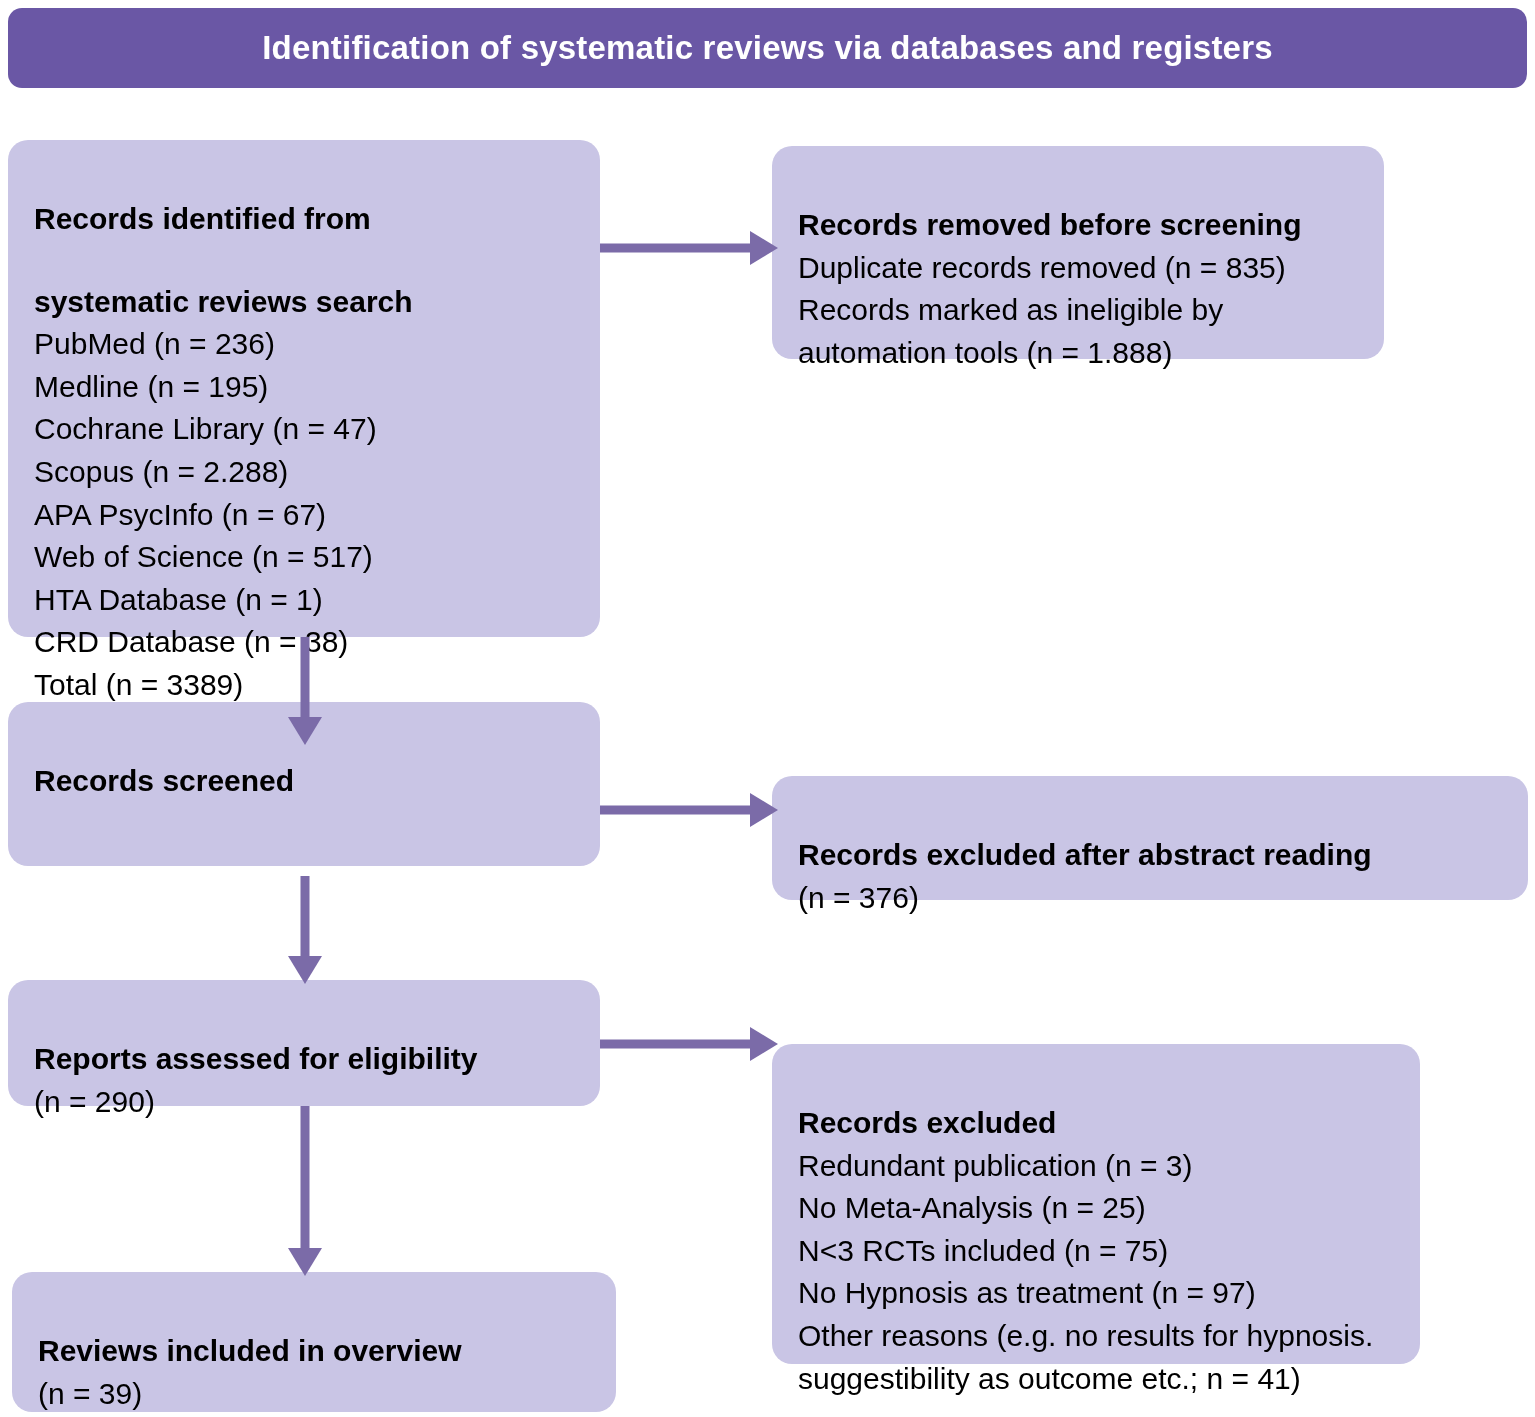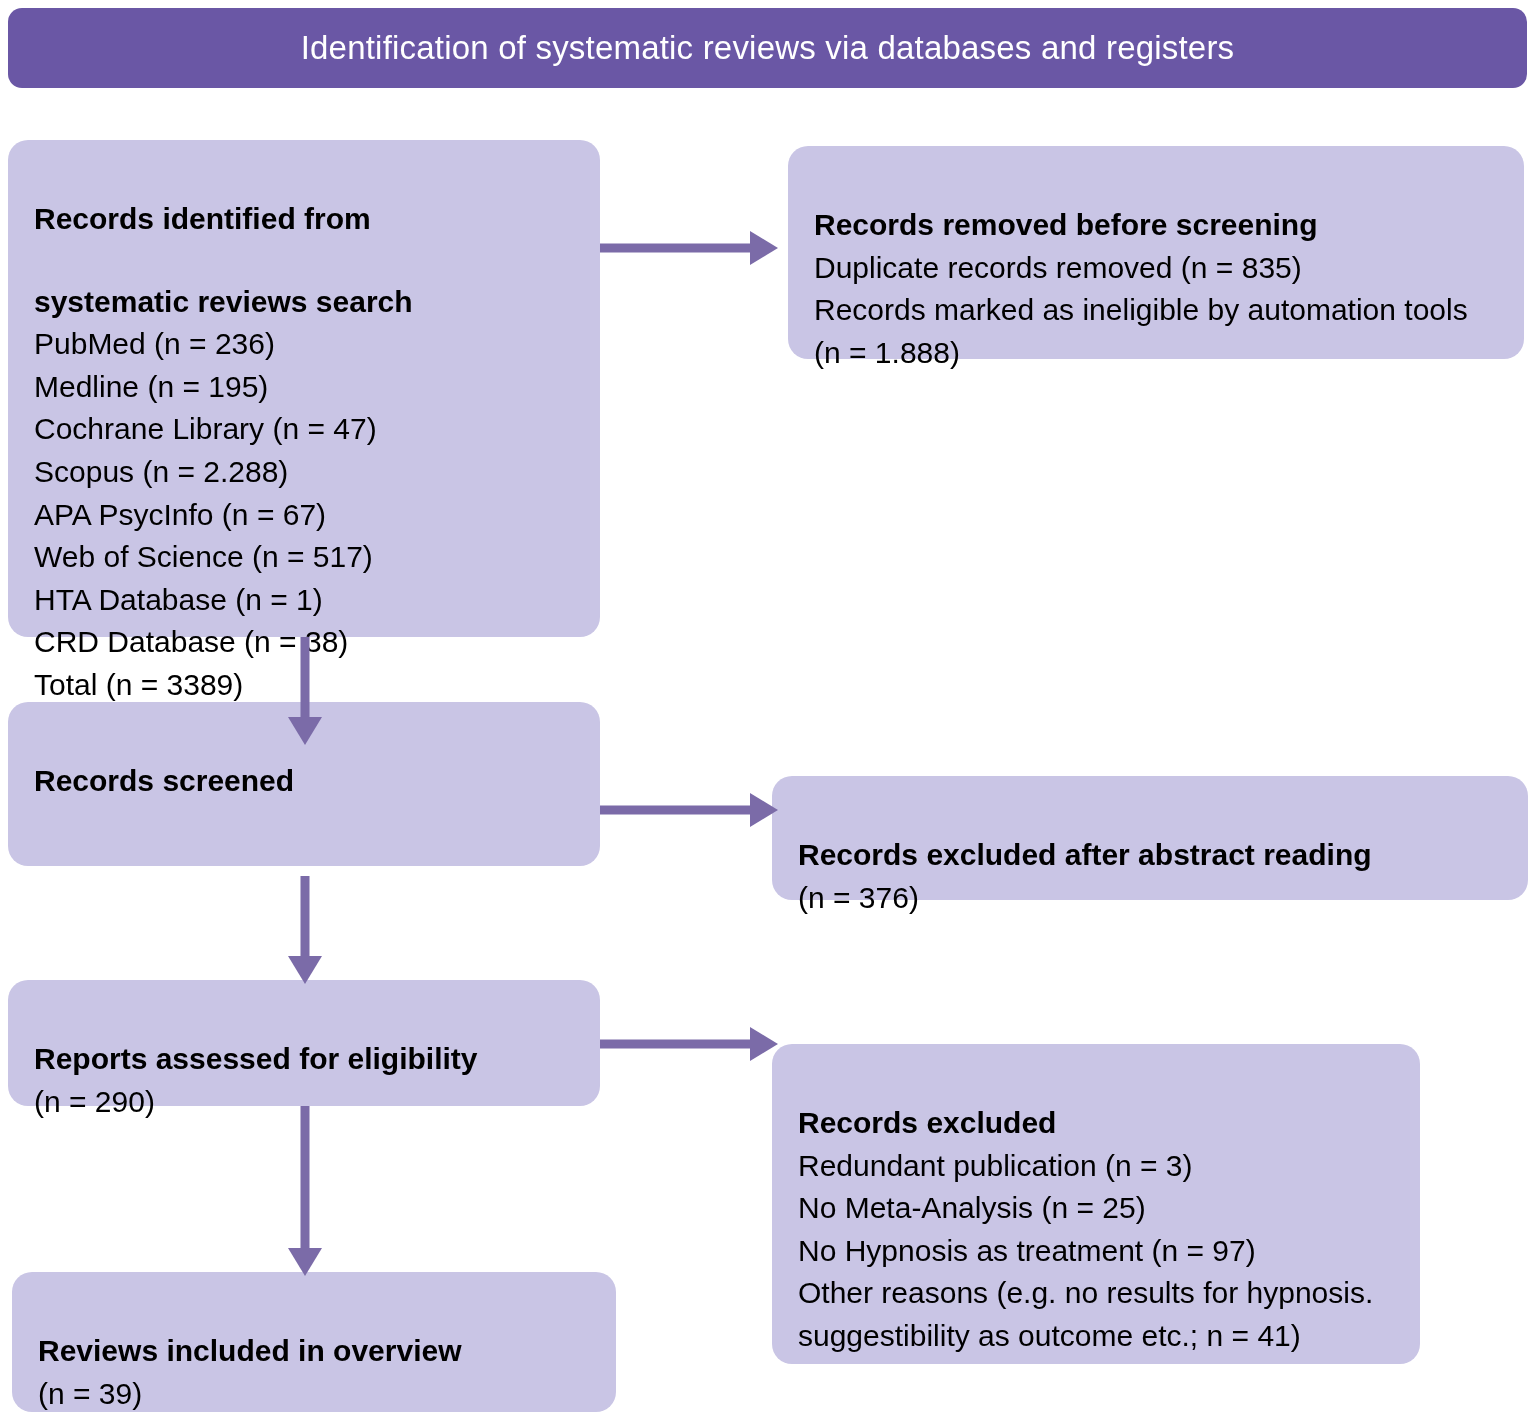--- a/index.html
+++ b/index.html
@@ -29,21 +29,21 @@
     background: #6a57a5;
     border-radius: 14px;
     display: flex;
     align-items: center;
     justify-content: center;
     box-sizing: border-box;
   }
   .banner-title {
     color: #ffffff;
     font-size: 33px;
-    font-weight: normal;
+    font-weight: bold;
     letter-spacing: 0.2px;
     text-align: center;
     line-height: 1.1;
   }
 
   
   .box {
     position: absolute;
     background: #c9c5e5;
     border-radius: 20px;
@@ -58,21 +58,21 @@
     display: block;
     margin-top: 40px;
   }
   .box .ln {
     display: block;
     white-space: pre-wrap;
   }
 
   
   #box-identified   { left: 8px;   top: 140px;  width: 592px;  height: 497px; }
-  #box-removed      { left: 788px; top: 146px;  width: 736px;  height: 213px; }
+  #box-removed      { left: 772px; top: 146px;  width: 612px;  height: 213px; }
   #box-screened     { left: 8px;   top: 702px;  width: 592px;  height: 164px; }
   #box-excluded-abs { left: 772px; top: 776px;  width: 756px;  height: 124px; }
   #box-eligibility  { left: 8px;   top: 980px;  width: 592px;  height: 126px; }
   #box-excluded     { left: 772px; top: 1044px;  width: 648px;  height: 320px; }
   #box-included     { left: 12px;   top: 1272px; width: 604px;  height: 140px; }
 
   
   .arrow-v, .arrow-h {
     position: absolute;
   }
@@ -169,20 +169,21 @@
 
   <div class="box" id="box-eligibility">
     <span class="hd">Reports assessed for eligibility</span>
     <span class="ln">(n = 290)</span>
   </div>
 
   <div class="box" id="box-excluded">
     <span class="hd">Records excluded</span>
     <span class="ln">Redundant publication (n = 3)</span>
     <span class="ln">No Meta-Analysis (n = 25)</span>
+    <span class="ln">N&lt;3 RCTs included (n = 75)</span>
     <span class="ln">No Hypnosis as treatment (n = 97)</span>
     <span class="ln">Other reasons (e.g. no results for hypnosis. suggestibility as outcome etc.; n = 41)</span>
   </div>
 
   <div class="box" id="box-included">
     <span class="hd">Reviews included in overview</span>
     <span class="ln">(n = 39)</span>
   </div>
 
   <div class="arrow-h" id="arrow-id-to-removed">

